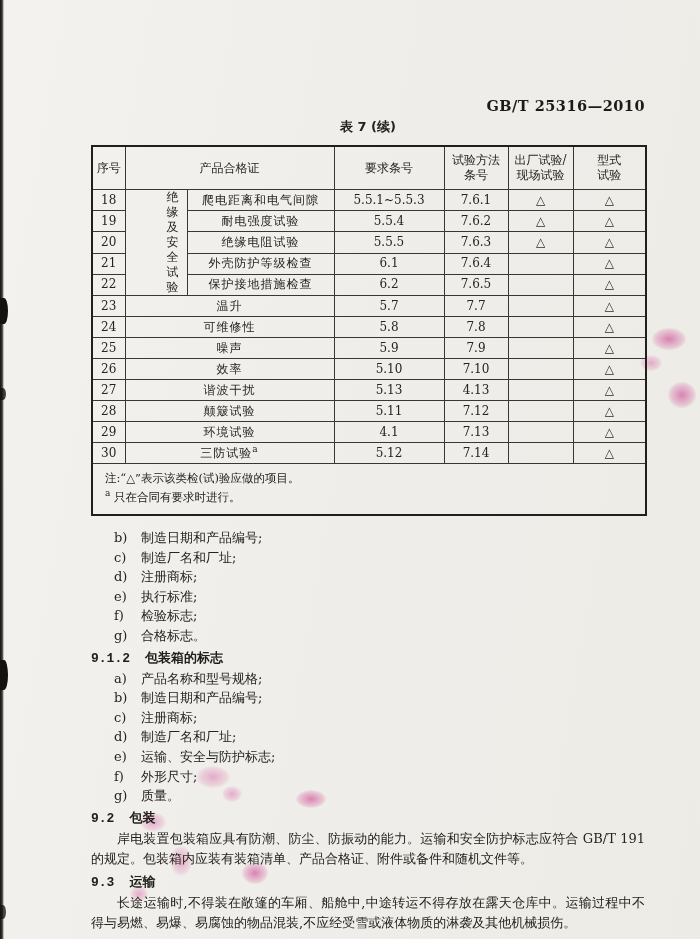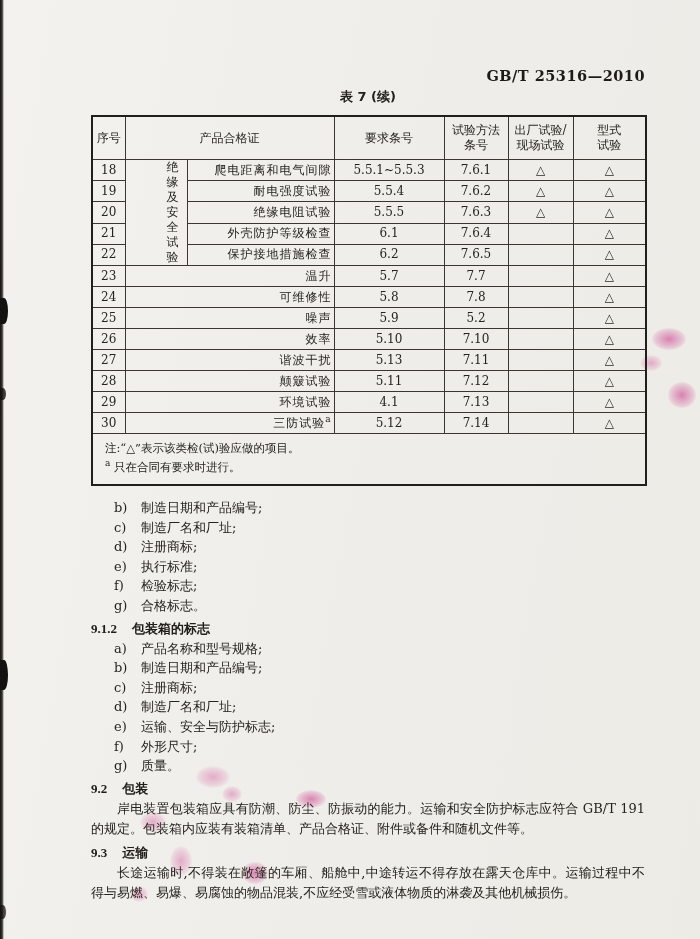--- a/index.html
+++ b/index.html
@@ -23,56 +23,56 @@
   .blob-1{top:298px;width:8px;height:26px;}
   .blob-2{top:388px;width:6px;height:12px;opacity:.8;}
   .blob-3{top:660px;width:8px;height:30px;}
   .blob-4{top:905px;width:6px;height:14px;opacity:.75;}
   .pink{position:absolute;border-radius:50%;pointer-events:none;}
   .pk{background:radial-gradient(ellipse at center,rgba(206,62,144,.38) 0%,rgba(206,62,144,.14) 55%,rgba(206,62,144,0) 75%);}
   .pk-strong{background:radial-gradient(ellipse at center,rgba(199,44,132,.55) 0%,rgba(199,44,132,.2) 55%,rgba(199,44,132,0) 78%);}
   
   .content{position:absolute;left:91px;top:0;width:554px;}
   .doc-number{
-    margin-top:67px;text-align:right;
+    margin-top:97px;text-align:right;
     font-weight:bold;font-size:14.5px;letter-spacing:.5px;color:#1d1b17;
   }
   .table-title{
     margin-top:4px;text-align:center;
     font-family:"DejaVu Sans","Liberation Sans",sans-serif;
     font-weight:bold;font-size:13px;color:#23211d;
   }
   
   table.spec{
     margin-top:9px;border-collapse:collapse;table-layout:fixed;
     width:554px;border:2px solid #211f1b;
   }
   table.spec td{
     border:1px solid #3a3731;
     font-size:12px;line-height:15px;
     text-align:center;vertical-align:middle;
     padding:0 2px;height:20px;color:#26241f;
   }
   table.spec td.hdr{height:42px;font-size:12px;}
-  table.spec td.item{text-align:right;padding-left:2px;letter-spacing:1px;margin-left:45px;}
+  table.spec td.item{text-align:center;padding-left:2px;letter-spacing:1px;margin-left:45px;}
   table.spec td.group{letter-spacing:1px;padding-left:36px;}
   table.spec td.tri{font-size:12px;color:#2a2823;}
   table.spec td.note-cell{
     text-align:left;height:auto;
     padding:5px 8px 7px 12px;font-size:11.5px;line-height:19px;
   }
   sup.fn{font-size:9px;vertical-align:super;line-height:0;}
   
   .text-block{font-size:13px;line-height:19.6px;color:#26241f;}
   .list{margin-top:12px;}
   .list-item{display:flex;padding-left:23px;}
   .li-letter{width:27px;flex:0 0 27px;}
   .section-heading{
     display:flex;margin-top:3px;
-    font-family:Liberation Serif, serif;
+    font-family:Liberation Mono, monospace;
     font-weight:bold;font-size:13px;line-height:20px;color:#201e1a;
   }
   .sec-num{margin-right:15px;}
   .intro-line{padding-left:23px;line-height:19.6px;}
   .para{text-indent:2em;text-align:justify;line-height:20.5px;margin:0;}
 </style>
 </head>
 <body>
 
 <div class="page">
@@ -185,37 +185,37 @@
           <td class="item" colspan="2">可维修性</td>
           <td>5.8</td>
           <td>7.8</td>
           <td class="tri"></td>
           <td class="tri">△</td>
         </tr>
         <tr>
           <td>25</td>
           <td class="item" colspan="2">噪声</td>
           <td>5.9</td>
-          <td>5.2</td>
+          <td>7.9</td>
           <td class="tri"></td>
           <td class="tri">△</td>
         </tr>
         <tr>
           <td>26</td>
           <td class="item" colspan="2">效率</td>
           <td>5.10</td>
           <td>7.10</td>
           <td class="tri"></td>
           <td class="tri">△</td>
         </tr>
         <tr>
           <td>27</td>
           <td class="item" colspan="2">谐波干扰</td>
           <td>5.13</td>
-          <td>7.11</td>
+          <td>4.13</td>
           <td class="tri"></td>
           <td class="tri">△</td>
         </tr>
         <tr>
           <td>28</td>
           <td class="item" colspan="2">颠簸试验</td>
           <td>5.11</td>
           <td>7.12</td>
           <td class="tri"></td>
           <td class="tri">△</td>

